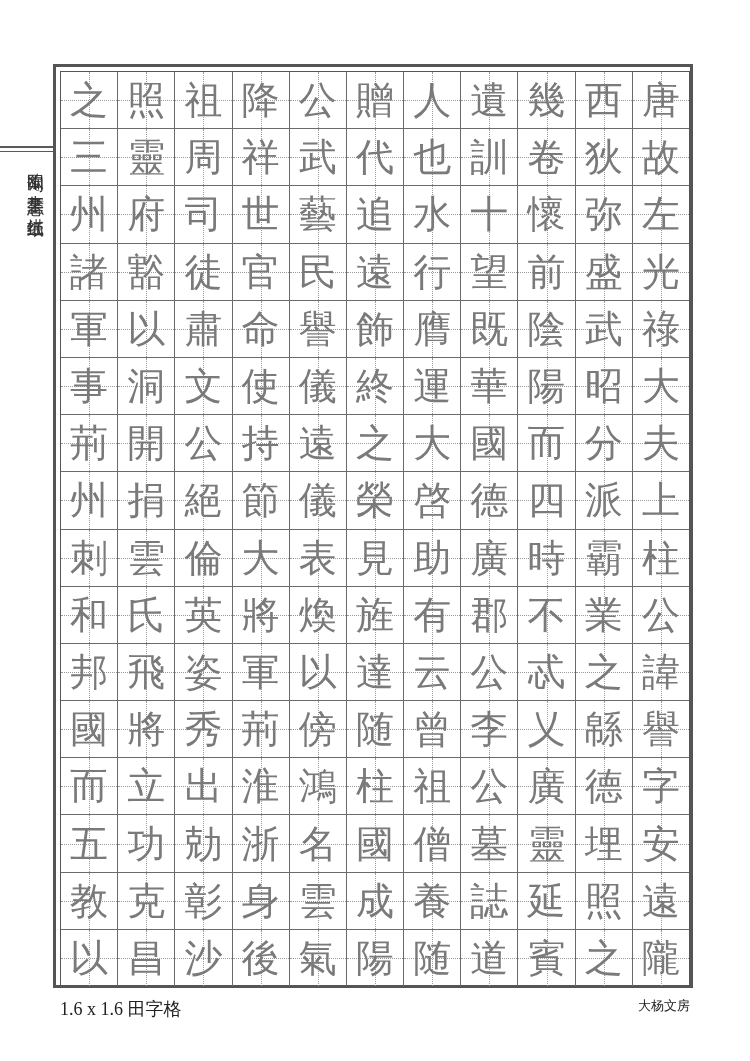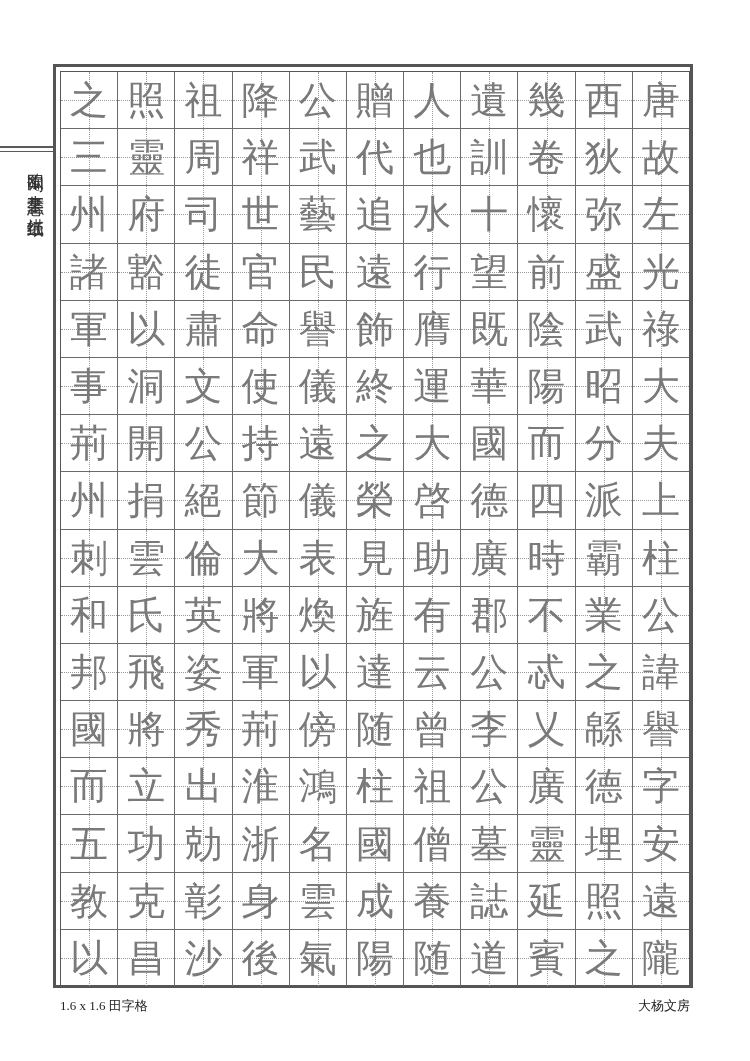--- a/index.html
+++ b/index.html
@@ -104,21 +104,21 @@
       z-index: 1;
       font-size: 38px;
       line-height: 1;
       color: #7a7a7a;
       font-family: "DejaVu Serif", "Liberation Serif", serif;
     }
     .footer-left {
       position: absolute;
       left: 60px;
       top: 997px;
-      font-size: 13px;
+      font-size: 18px;
       color: #222222;
       font-family: "Liberation Serif", "DejaVu Serif", serif;
     }
     .footer-right {
       position: absolute;
       right: 60px;
       top: 997px;
       font-size: 13px;
       color: #222222;
       font-family: Liberation Mono, monospace;

